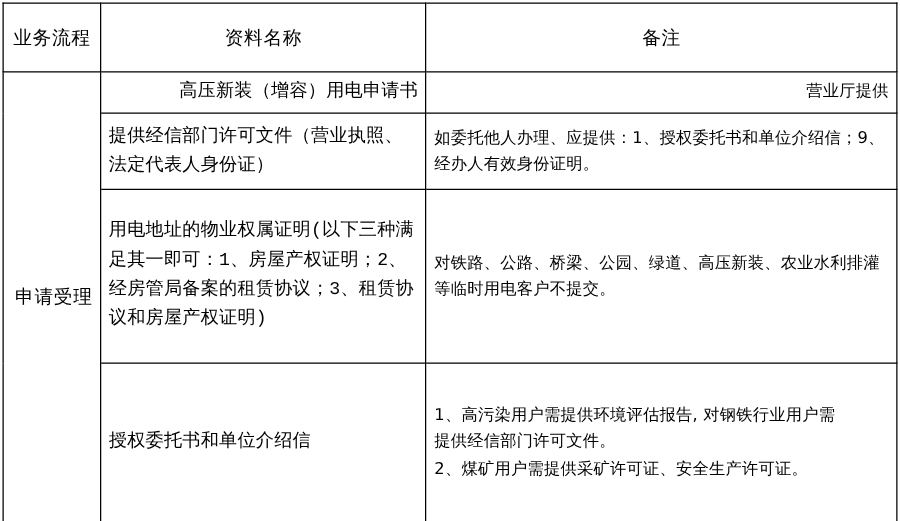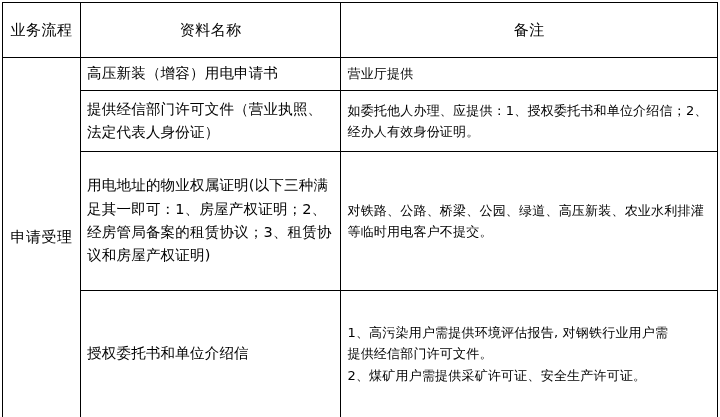--- a/index.html
+++ b/index.html
@@ -50,26 +50,26 @@
     line-height: 1.62;
     text-align: left;
     letter-spacing: 0.2px;
   }
   .note-cell {
     font-size: 13px;
     line-height: 1.62;
     text-align: left;
     letter-spacing: 0.2px;
   }
-  .r1 td { height: 24px; }
+  .r1 td { height: 24px; text-align: right; }
   .r2 td { height: 52px; }
   .r3 td { height: 130px; }
   .r4 td { height: 118px; }
   .mid { vertical-align: middle; }
-  .top { vertical-align: top; }
+  .top { vertical-align: top; font-family: Liberation Mono, monospace; }
   .nowrapline { white-space: pre-wrap; }
 </style>
 </head>
 <body>
 
 <table class="doc-table">
   <colgroup>
     <col class="col-flow">
     <col class="col-name">
     <col class="col-note">
@@ -82,21 +82,21 @@
     </tr>
   </thead>
   <tbody>
     <tr class="r1">
       <td class="flow-cell mid" rowspan="4">申请受理</td>
       <td class="name-cell mid">高压新装（增容）用电申请书</td>
       <td class="note-cell mid">营业厅提供</td>
     </tr>
     <tr class="r2">
       <td class="name-cell mid">提供经信部门许可文件（营业执照、法定代表人身份证）</td>
-      <td class="note-cell mid">如委托他人办理、应提供：1、授权委托书和单位介绍信；2、经办人有效身份证明。</td>
+      <td class="note-cell mid">如委托他人办理、应提供：1、授权委托书和单位介绍信；9、经办人有效身份证明。</td>
     </tr>
     <tr class="r3">
       <td class="name-cell top">用电地址的物业权属证明(以下三种满足其一即可：1、房屋产权证明；2、经房管局备案的租赁协议；3、租赁协议和房屋产权证明)</td>
       <td class="note-cell top">对铁路、公路、桥梁、公园、绿道、高压新装、农业水利排灌等临时用电客户不提交。</td>
     </tr>
     <tr class="r4">
       <td class="name-cell mid">授权委托书和单位介绍信</td>
       <td class="note-cell mid nowrapline">1、高污染用户需提供环境评估报告, 对钢铁行业用户需
 提供经信部门许可文件。
 2、煤矿用户需提供采矿许可证、安全生产许可证。</td>

